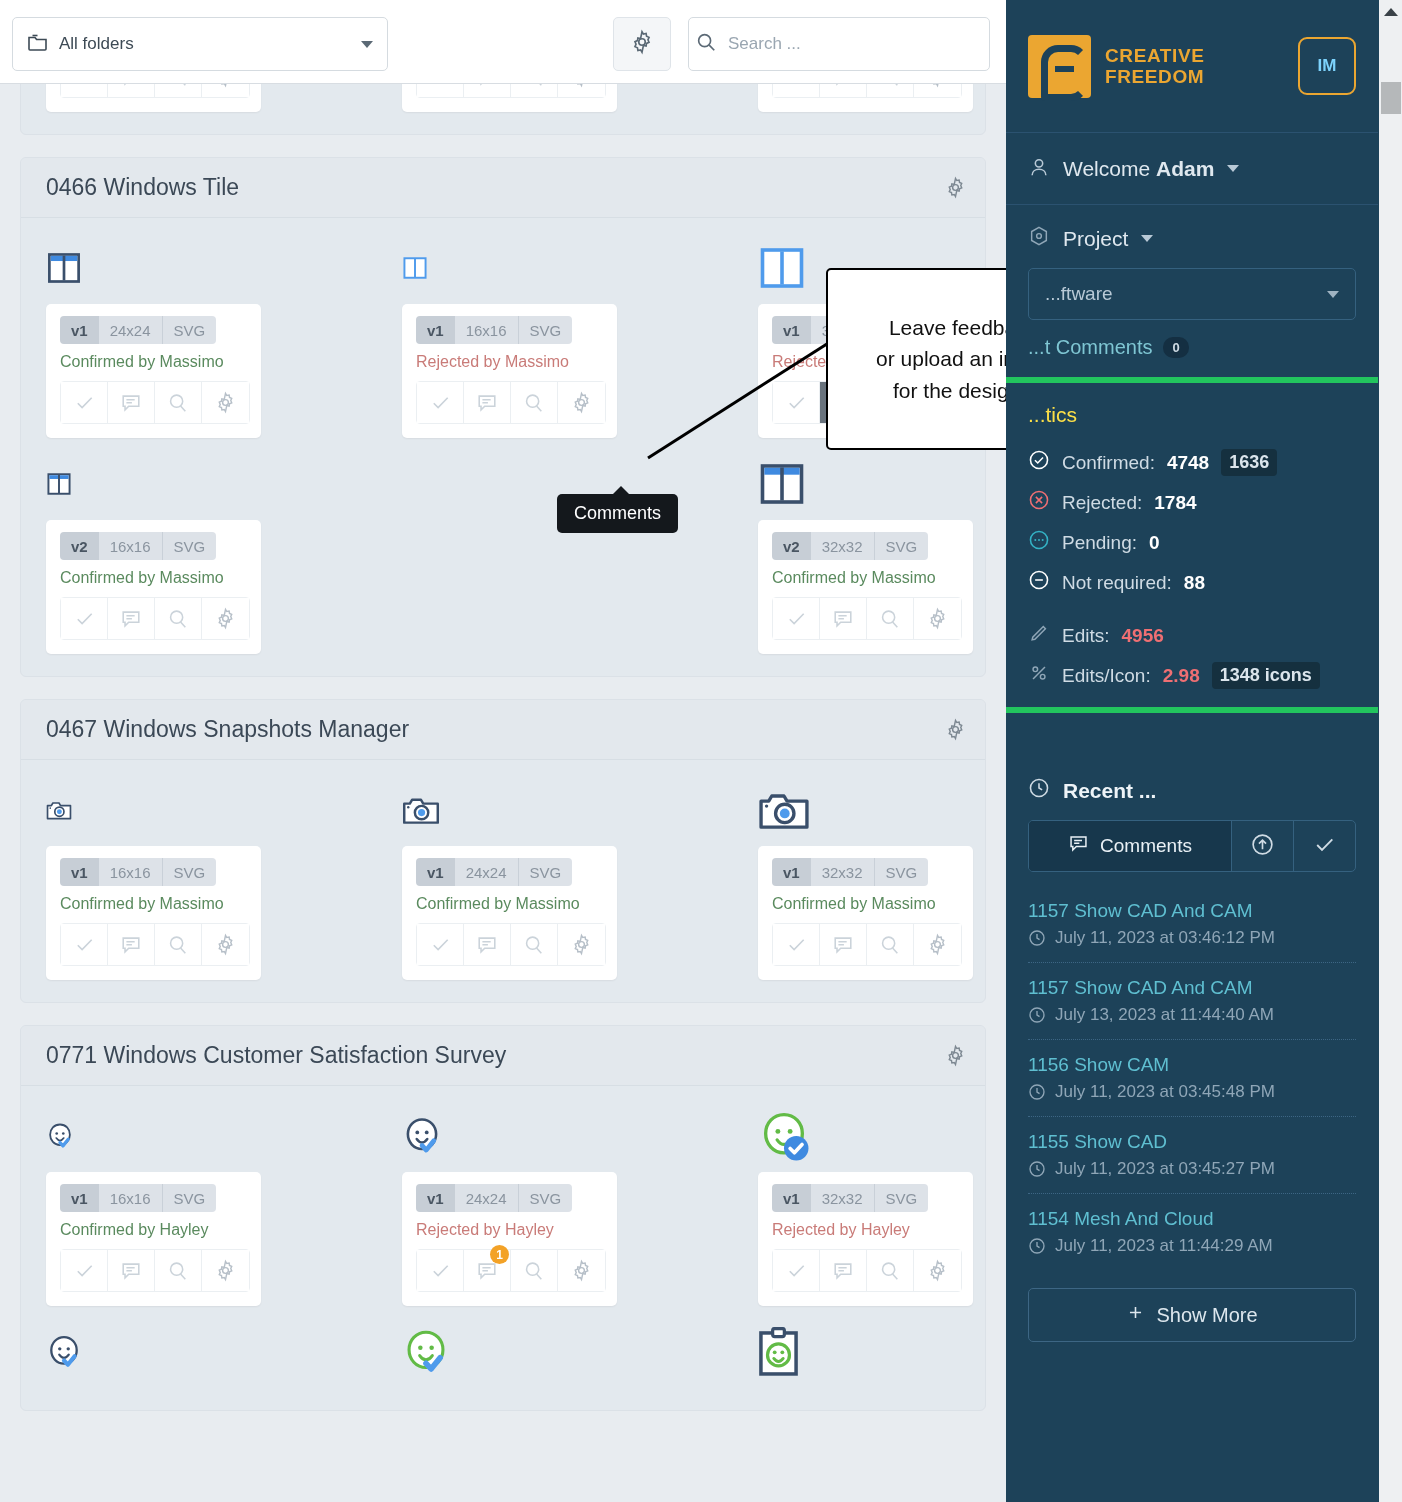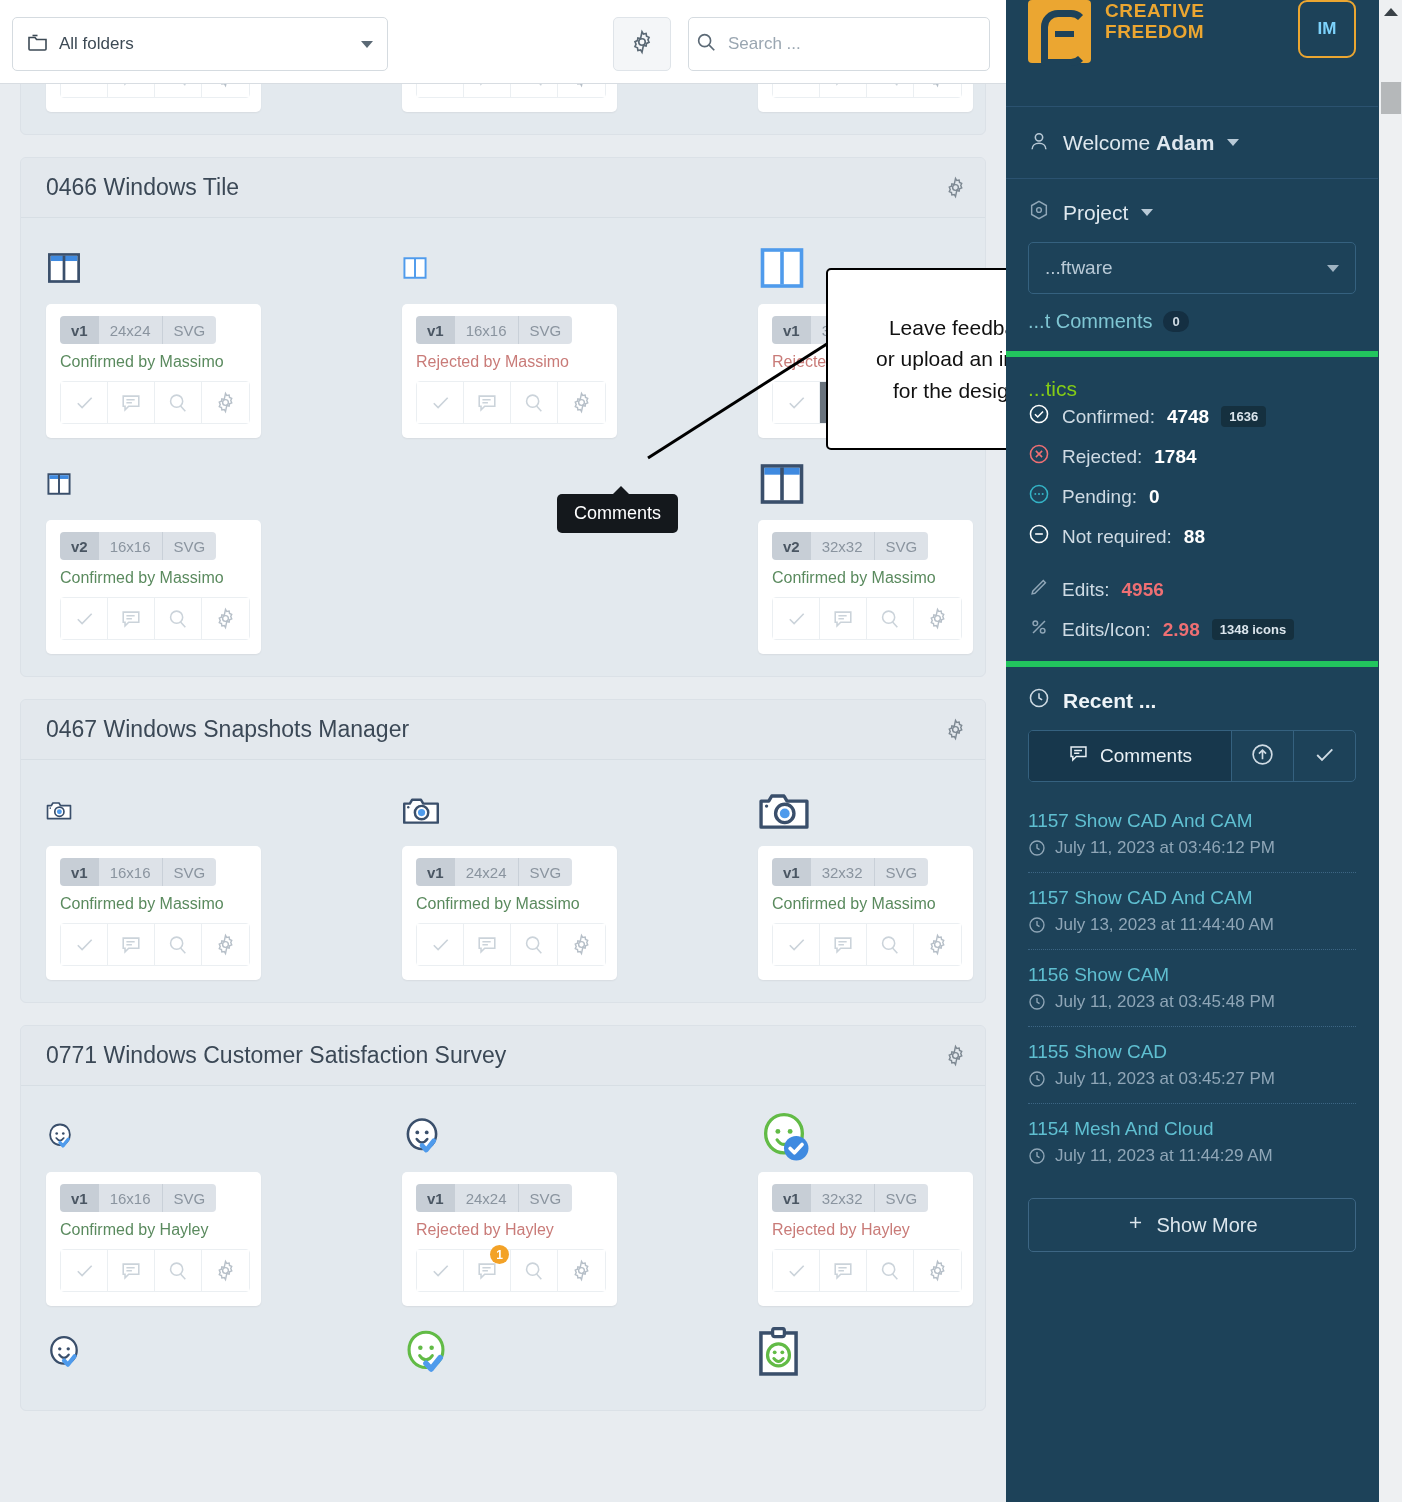--- a/index.html
+++ b/index.html
@@ -219,22 +219,22 @@
 
   
   #sidebar {
     position: absolute; right: 24px; top: 0;
     width: 372px; height: 1502px;
     background: #1d4259;
     color: #dfe8ef;
     overflow: hidden;
   }
   .sb-logo {
-    height: 107px;
-    display: flex; 
+    height: 133px;
+    display: flex; align-items: center;
     padding: 0 22px;
     border-bottom: 1px solid #2b5270;
   }
   .logo-mark {
     width: 63px; height: 63px;
     background: #eba631;
     border-radius: 4px;
     position: relative; flex: 0 0 auto;
   }
   .logo-mark::after {
@@ -297,37 +297,38 @@
   .sb-link {
     color: #7fc6d3; font-size: 20px;
     display: flex; align-items: center; gap: 11px;
     cursor: pointer;
   }
   .pill {
     background: #142f42; color: #cfdbe4;
     border-radius: 10px; font-size: 13px; font-weight: bold;
     padding: 3px 9px;
   }
-  .an-title { color: #84cc16; font-size: 21px; margin-bottom: 2px; }
+  .an-title { color: #fde047; font-size: 21px; margin-bottom: 22px; }
   .an-row {
     display: flex; align-items: center; gap: 12px;
     font-size: 19px; color: #cfdbe4;
     margin-bottom: 13px;
   }
   .an-row b { color: #ffffff; }
   .an-row .red { color: #ef6f73; font-weight: bold; }
   .tag {
     background: #15303f; color: #dbe5ec;
-    font-size: 13px; font-weight: bold;
+    font-size: 18px; font-weight: bold;
     border-radius: 4px; padding: 3px 8px;
   }
   .recent-head {
     display: flex; align-items: center; gap: 13px;
     font-size: 21px; font-weight: bold; color: #eef4f8;
     margin-bottom: 16px;
+    margin-top: 44px;
   }
   .seg {
     display: flex; height: 52px;
     border: 1px solid #35617f; border-radius: 5px;
     overflow: hidden; margin-bottom: 14px;
   }
   .seg .s1 {
     flex: 1; background: #17374c;
     display: flex; align-items: center; justify-content: center;
     gap: 11px; font-size: 19px; color: #eaf1f6; cursor: pointer;

